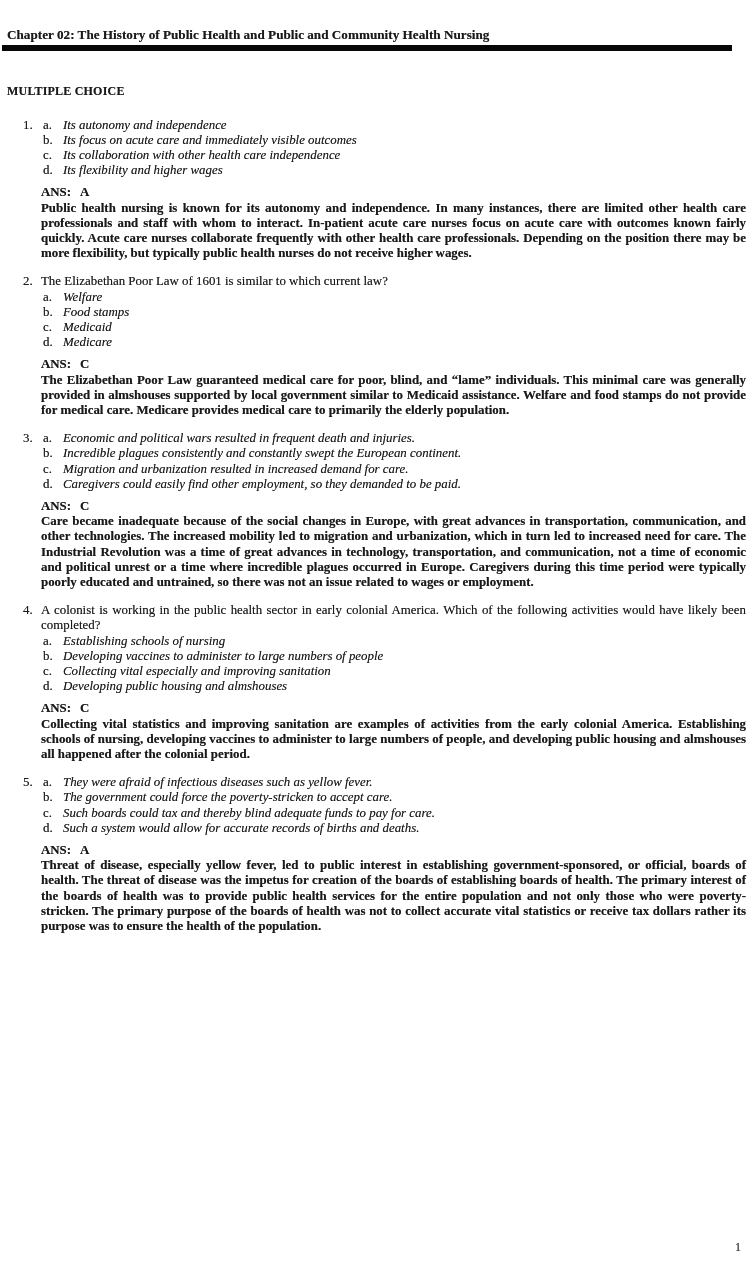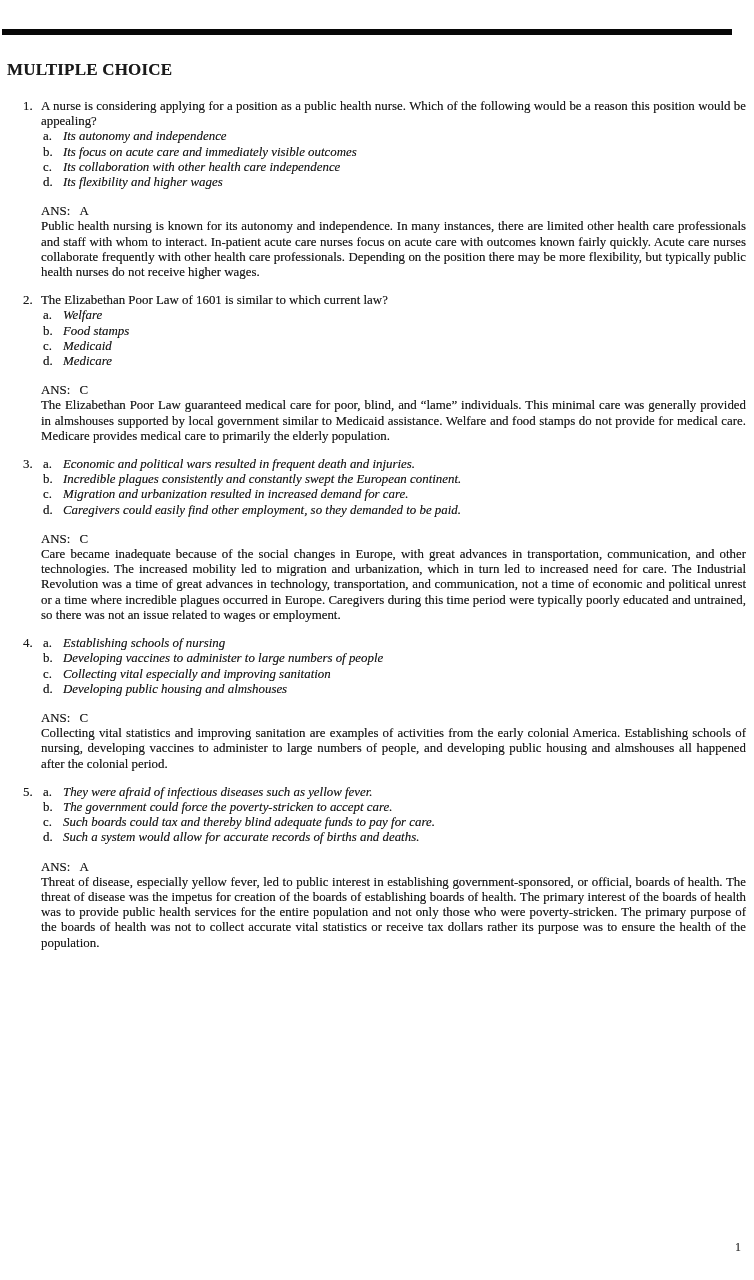--- a/index.html
+++ b/index.html
@@ -32,22 +32,22 @@
   .rule {
     height: 6px;
     background: #070707;
     width: 730px;
     margin-left: -5px;
     margin-top: 2px;
   }
   
   .section-title {
     font-weight: bold;
-    font-size: 17px;
-    margin-top: 25px;
+    font-size: 12px;
+    margin-top: 33px;
     letter-spacing: 0.2px;
   }
   
   #questions {
     margin-top: 19px;
     font-size: 12.9px;
     line-height: 15.2px;
   }
   .question {
     margin-bottom: 13px;
@@ -71,21 +71,22 @@
   }
   .opt-letter {
     flex: 0 0 20px;
     margin-left: 2px;
   }
   .opt-text {
     flex: 1;
     font-style: italic;
   }
   .answer-block {
-    margin-top: 14px;
+    margin-top: 7px;
+    font-weight: bold;
   }
   .ans-letter {
     margin-left: 9px;
   }
   .rationale {
     text-align: justify;
   }
   .page-number {
     position: absolute;
     top: 1240px;
@@ -93,31 +94,31 @@
     font-size: 12px;
     color: #3a3a3a;
   }
 </style>
 </head>
 <body>
 
 <div class="page">
 
   <header>
+    <div class="hdr-line">Chapter 02: The History of Public Health and Public and Community Health Nursing</div>
     <div class="rule"></div>
   </header>
 
   <div class="section-title">MULTIPLE CHOICE</div>
 
   <main id="questions">
   <section class="question">
     <div class="q-head">
       <div class="q-num">1.</div>
       <div class="q-body">
-        <div class="q-stem">A nurse is considering applying for a position as a public health nurse. Which of the following would be a reason this position would be appealing?</div>
         <div class="options">
   <div class="option">
     <span class="opt-letter">a.</span>
                 <span class="opt-text">Its autonomy and independence</span>
   </div>
 
   <div class="option">
     <span class="opt-letter">b.</span>
                 <span class="opt-text">Its focus on acute care and immediately visible outcomes</span>
   </div>
@@ -210,20 +211,21 @@
           <div class="rationale">Care became inadequate because of the social changes in Europe, with great advances in transportation, communication, and other technologies. The increased mobility led to migration and urbanization, which in turn led to increased need for care. The Industrial Revolution was a time of great advances in technology, transportation, and communication, not a time of economic and political unrest or a time where incredible plagues occurred in Europe. Caregivers during this time period were typically poorly educated and untrained, so there was not an issue related to wages or employment.</div>
         </div>
       </div>
     </div>
   </section>
 
   <section class="question">
     <div class="q-head">
       <div class="q-num">4.</div>
       <div class="q-body">
+        <div class="q-stem">A colonist is working in the public health sector in early colonial America. Which of the following activities would have likely been completed?</div>
         <div class="options">
   <div class="option">
     <span class="opt-letter">a.</span>
                 <span class="opt-text">Establishing schools of nursing</span>
   </div>
 
   <div class="option">
     <span class="opt-letter">b.</span>
                 <span class="opt-text">Developing vaccines to administer to large numbers of people</span>
   </div>

